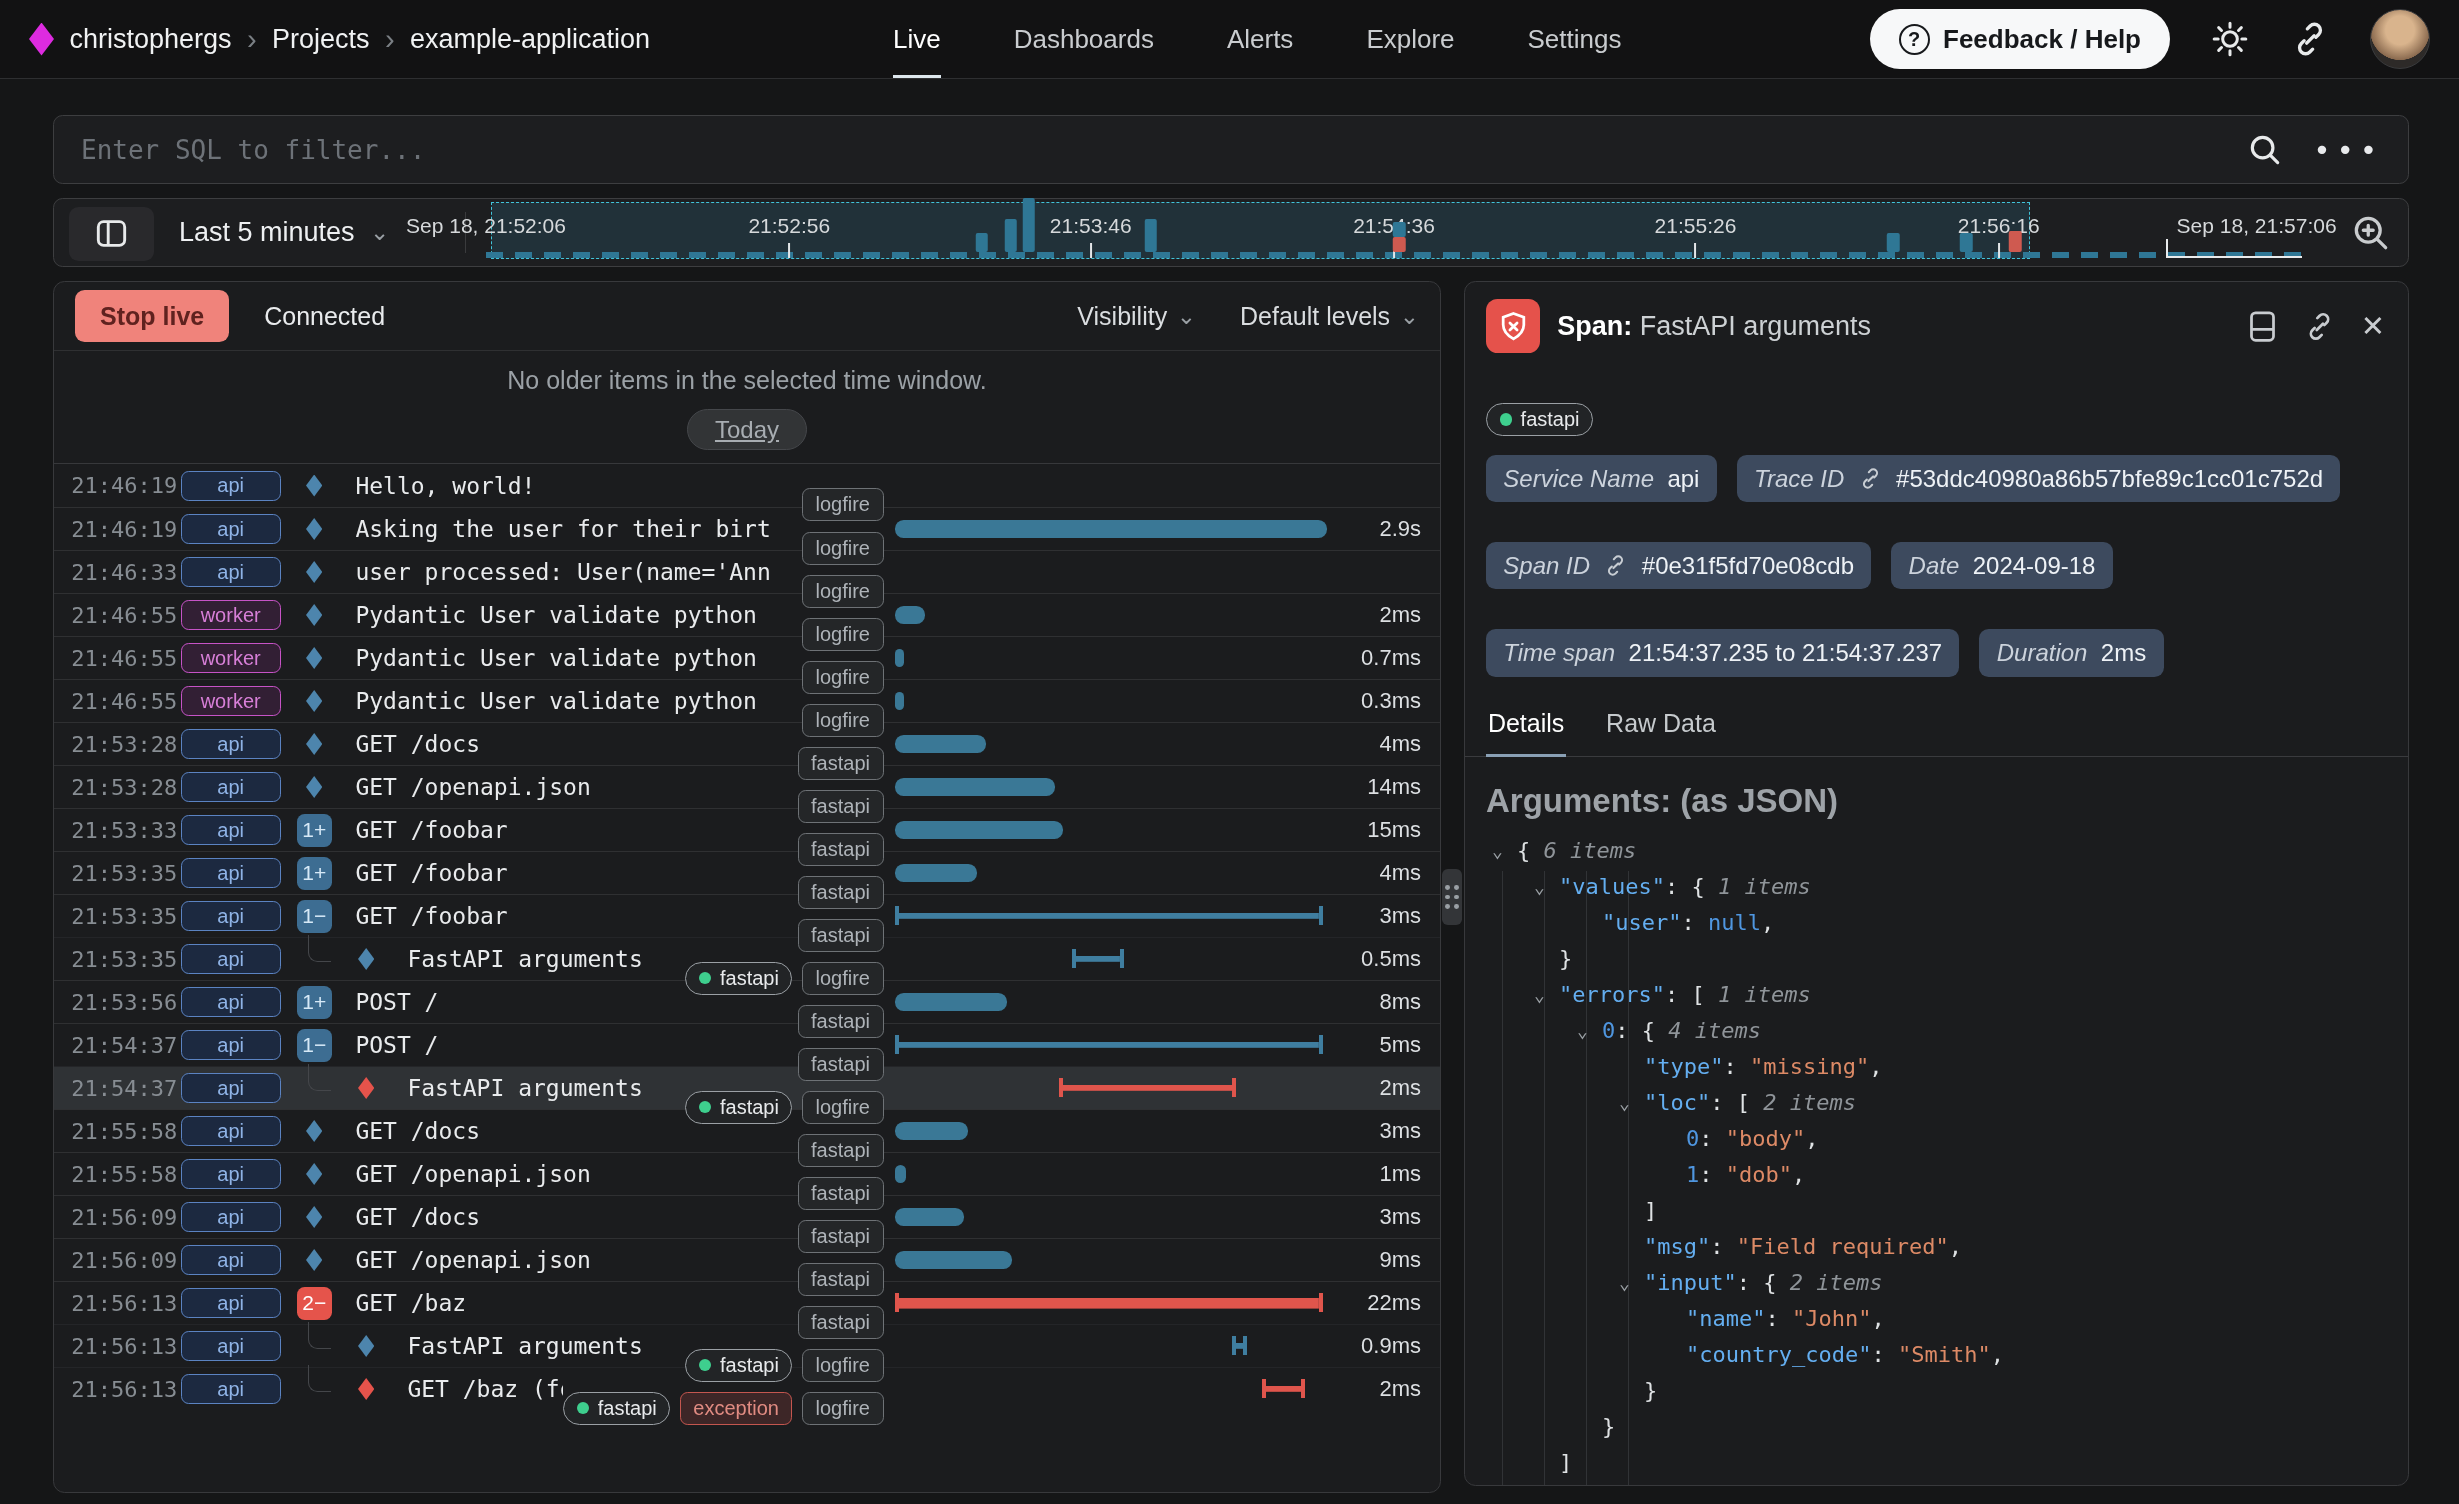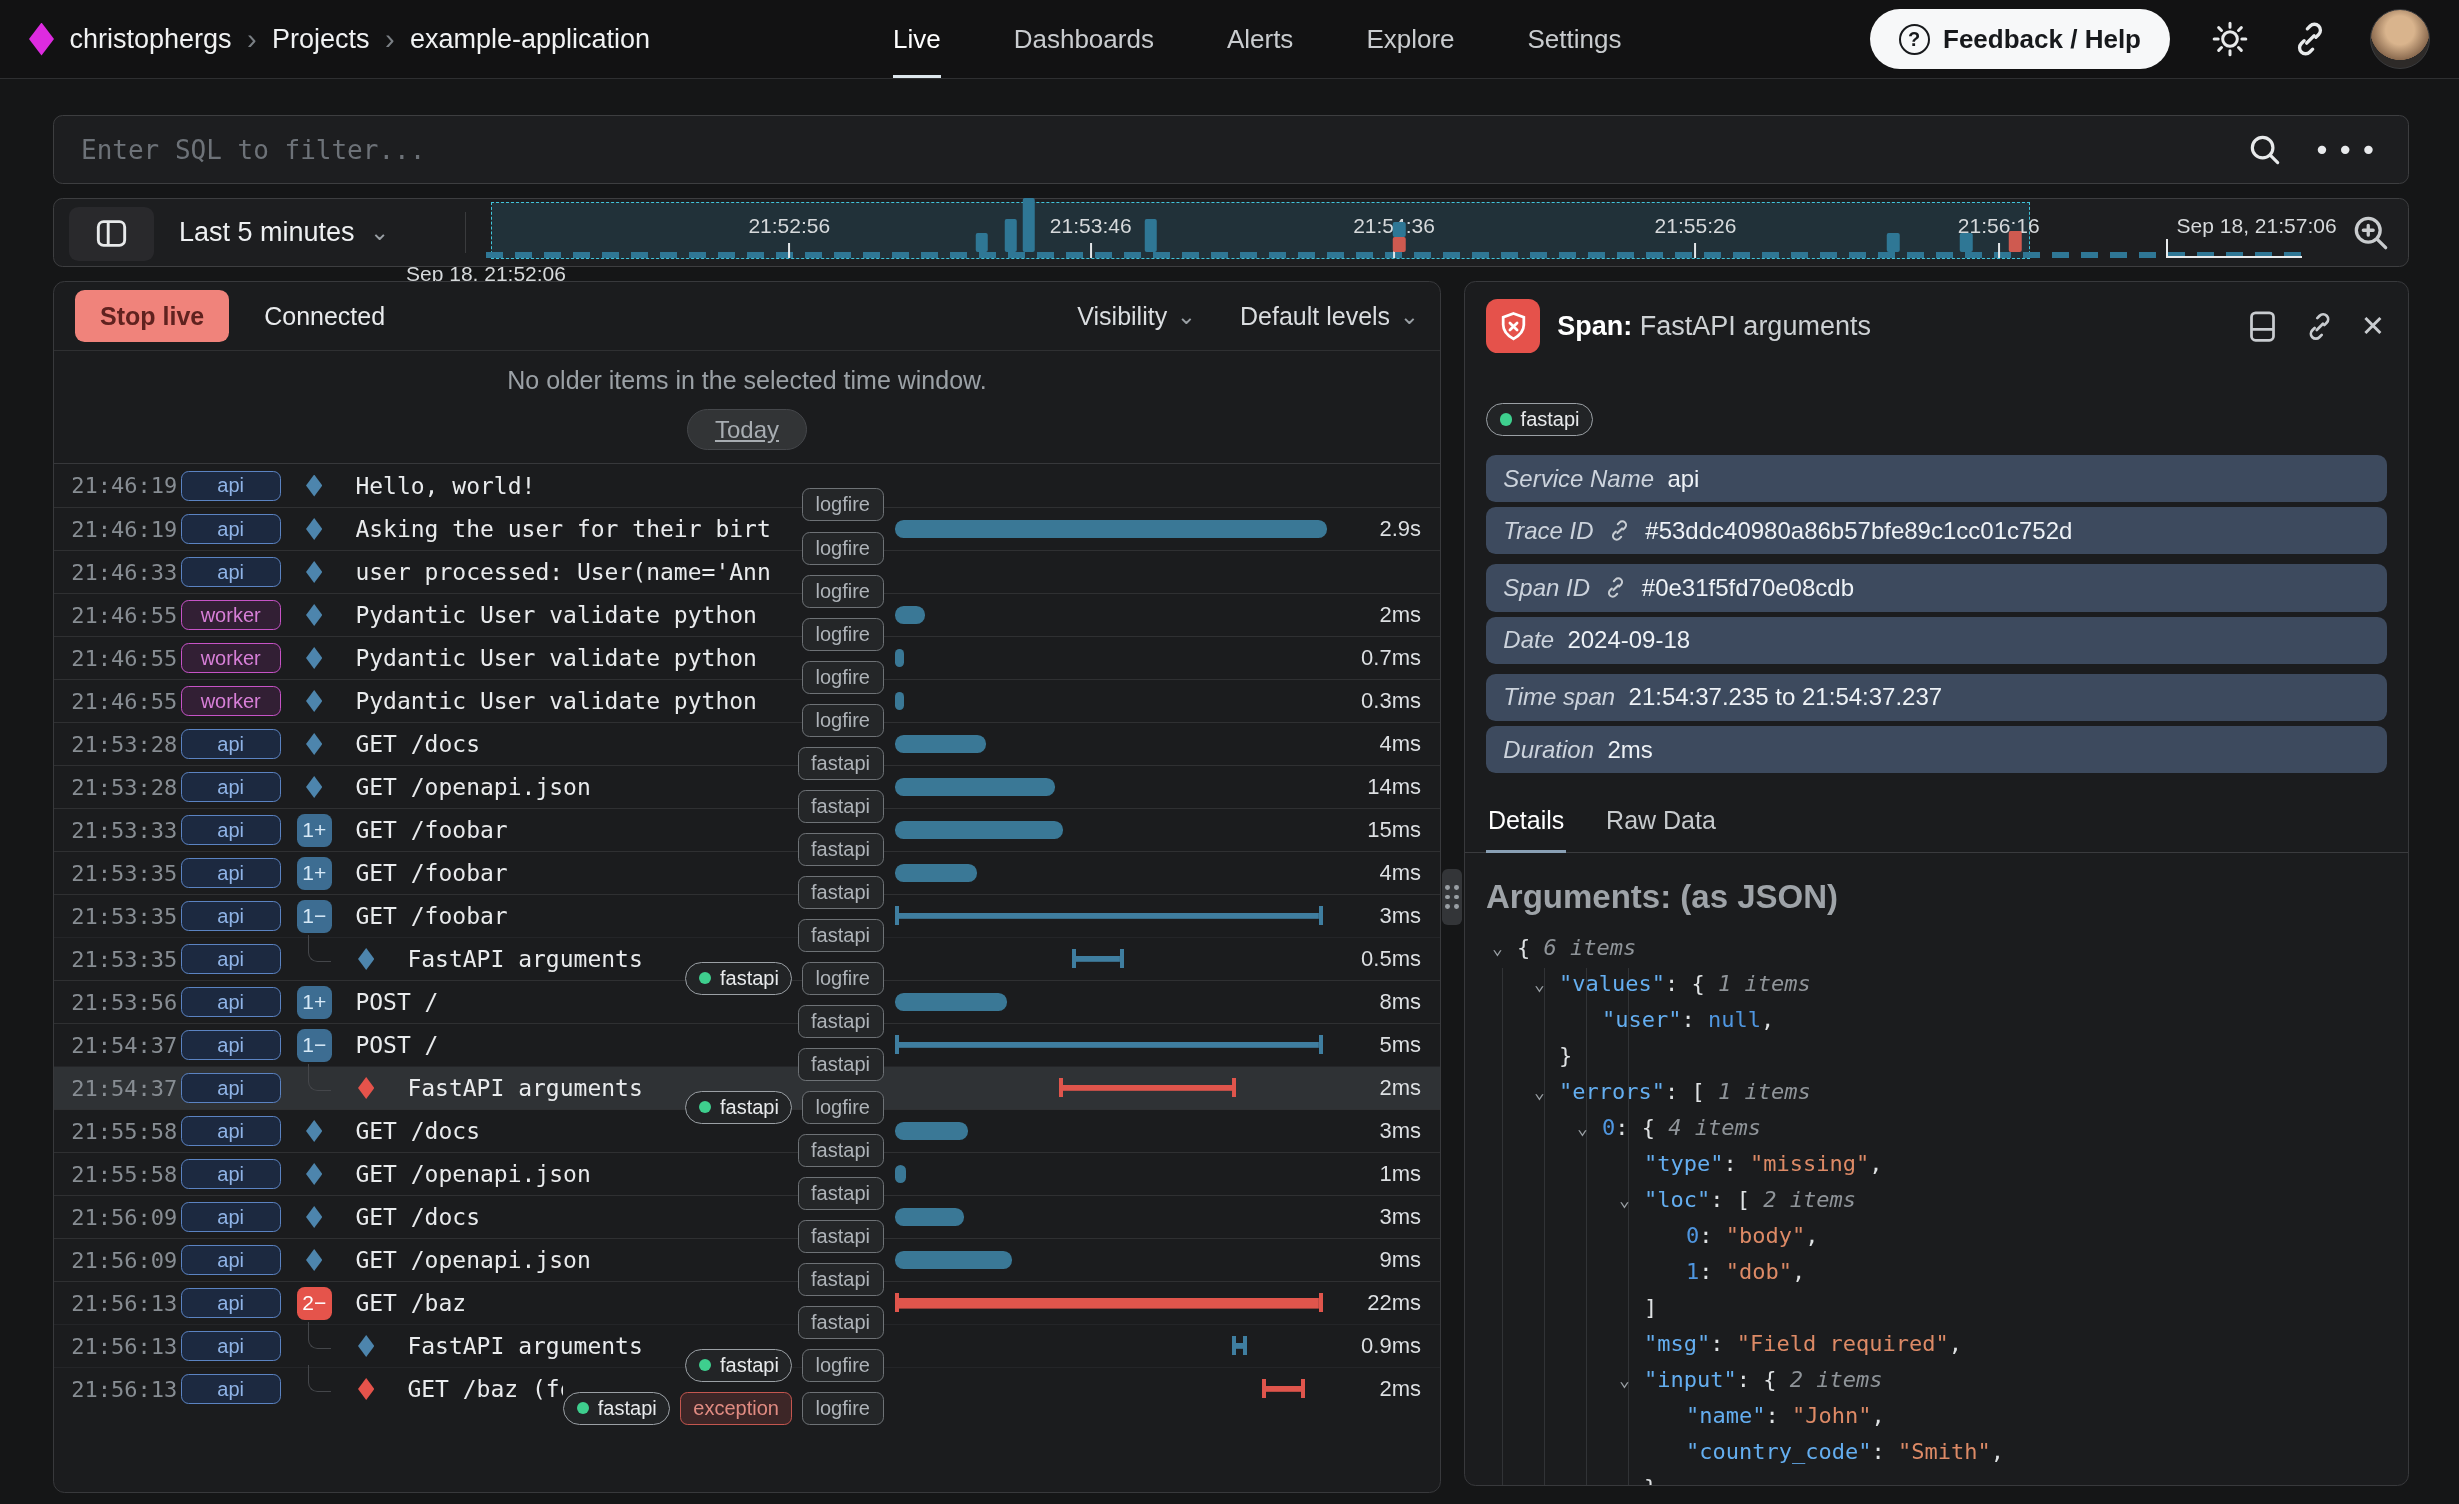--- a/index.html
+++ b/index.html
@@ -119,21 +119,21 @@
 
   
   .sp-head { display:flex; align-items:center; gap:17.3px; padding:17.3px 23px 9.6px 21px; }
   .sp-err-icon { width:54px; height:54px; border-radius:11.5px; background:#e5524b; flex:none;
                  display:flex; align-items:center; justify-content:center; }
   .sp-title { font-size:27px; color:#cdd1d4; white-space:nowrap; }
   .sp-title b { color:#ffffff; }
   .sp-head-icons { margin-left:auto; display:flex; gap:25px; align-items:center; color:#c9ccd0; }
   .sp-x { font-size:29px; color:#c9ccd0; }
   .sp-tag-row { padding:1.9px 21px 5.8px; }
-  .chips { display:flex; flex-wrap:wrap; gap:5px; padding:13.4px 21px 5.8px;flex-direction:column; }
+  .chips { display:flex; flex-wrap:wrap; gap:20px; padding:13.4px 21px 5.8px; }
   .chip { background:#3d4a5e; border-radius:9.6px; padding:9.6px 17.3px; font-size:24px; display:flex;
           align-items:center; gap:13.4px; }
   .chip .lbl { font-style:italic; color:#ccd3dc; }
   .chip .val { color:#eef2f6; }
   .chip-break { width:100%; height:0; }
   .sp-tabs { display:flex; gap:38px; padding:15.4px 21px 0; border-bottom:1px solid #3a3b3e; margin-top:5.8px; }
   .sp-tab { font-size:25px; color:#c6cacd; padding:5.8px 1.9px 15.4px; border-bottom:3.8px solid transparent; margin-bottom:-1px; }
   .sp-tab.active { color:#ffffff; border-bottom-color:#8aa0b5; }
   .sp-heading { padding:25px 21px 9.6px; font-size:33px; font-weight:bold; color:#f2f4f5; }
   .sp-heading span { color:#9ea3a8; }
@@ -214,21 +214,21 @@
     <div class="tb-range">
       <span>Last 5 minutes</span>
       <span class="chev">⌄</span>
     </div>
     <div class="tb-divider"></div>
     <div class="axis" id="axis">
         <div class="axis-selection" style="left: 0.3%; width: 84.7%;"></div>
         <div class="axis-dashes"></div>
         <div class="axis-endline" style="left: 92.5%; width: 7.5%;"></div>
         <div class="axis-endtick" style="left: 92.5%;"></div>
-        <div class="axis-label" style="left: 0%; margin-top: 48px;">Sep 18, 21:52:06</div>
+        <div class="axis-label" style="left: 0%;">Sep 18, 21:52:06</div>
         <div class="axis-label" style="left: 16.7%;">21:52:56</div>
         <div class="axis-tick" style="left: 16.7%;"></div>
         <div class="axis-label" style="left: 33.3%;">21:53:46</div>
         <div class="axis-tick" style="left: 33.3%;"></div>
         <div class="axis-label" style="left: 50%;">21:54:36</div>
         <div class="axis-tick" style="left: 50%;"></div>
         <div class="axis-label" style="left: 66.6%;">21:55:26</div>
         <div class="axis-tick" style="left: 66.6%;"></div>
         <div class="axis-label" style="left: 83.3%;">21:56:16</div>
         <div class="axis-tick" style="left: 83.3%;"></div>

